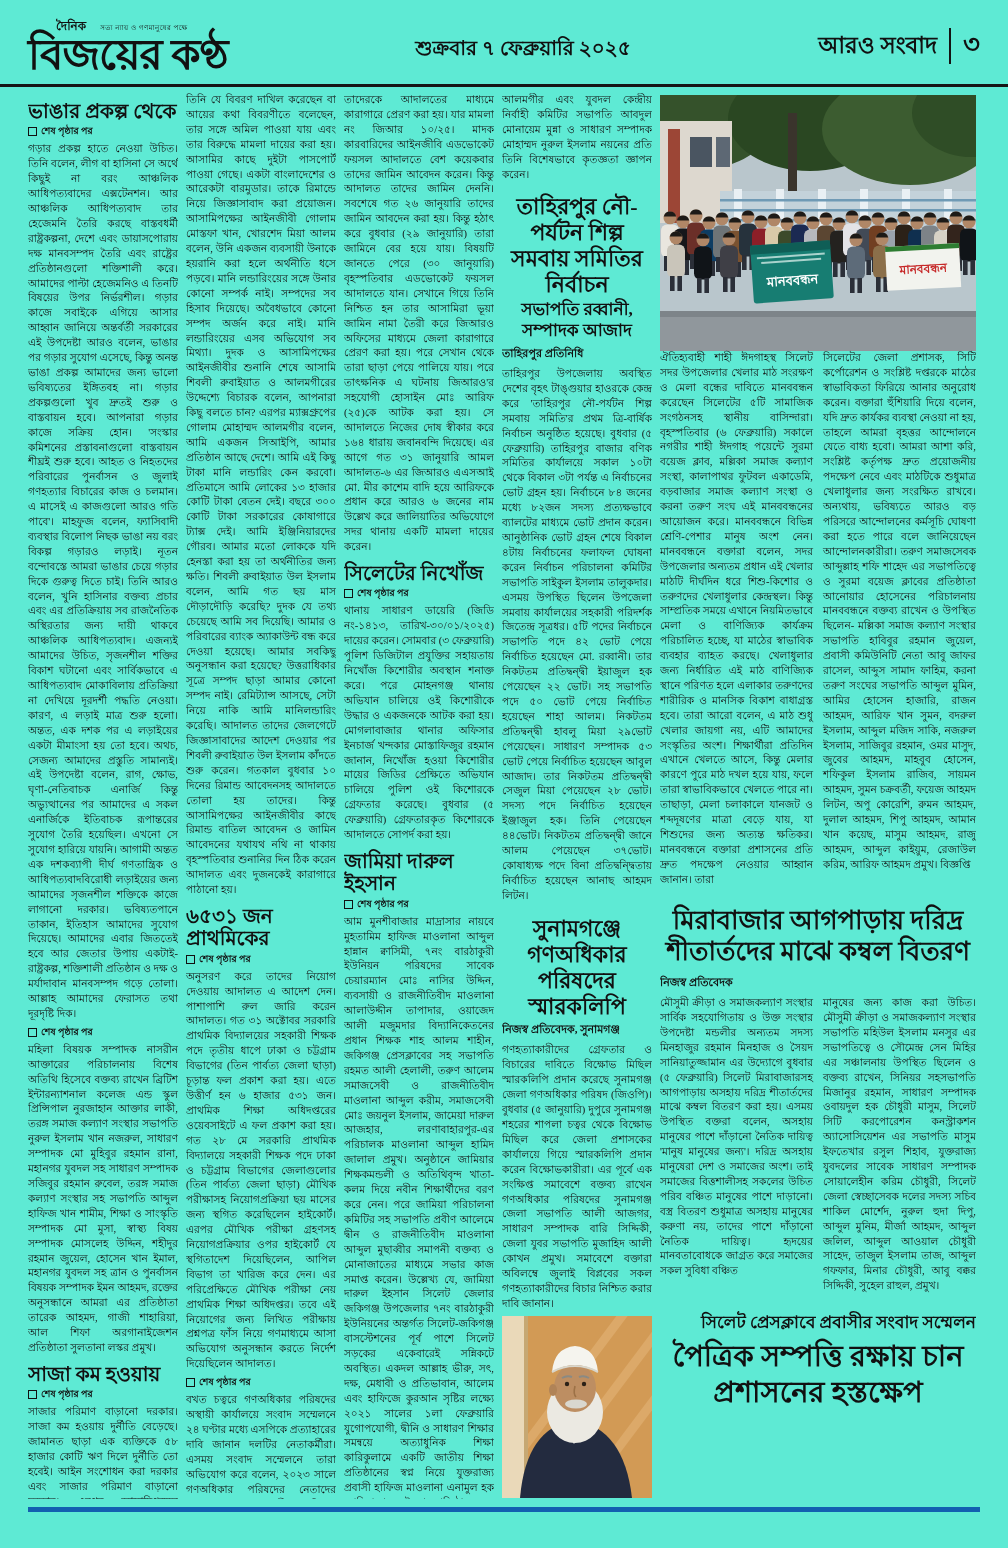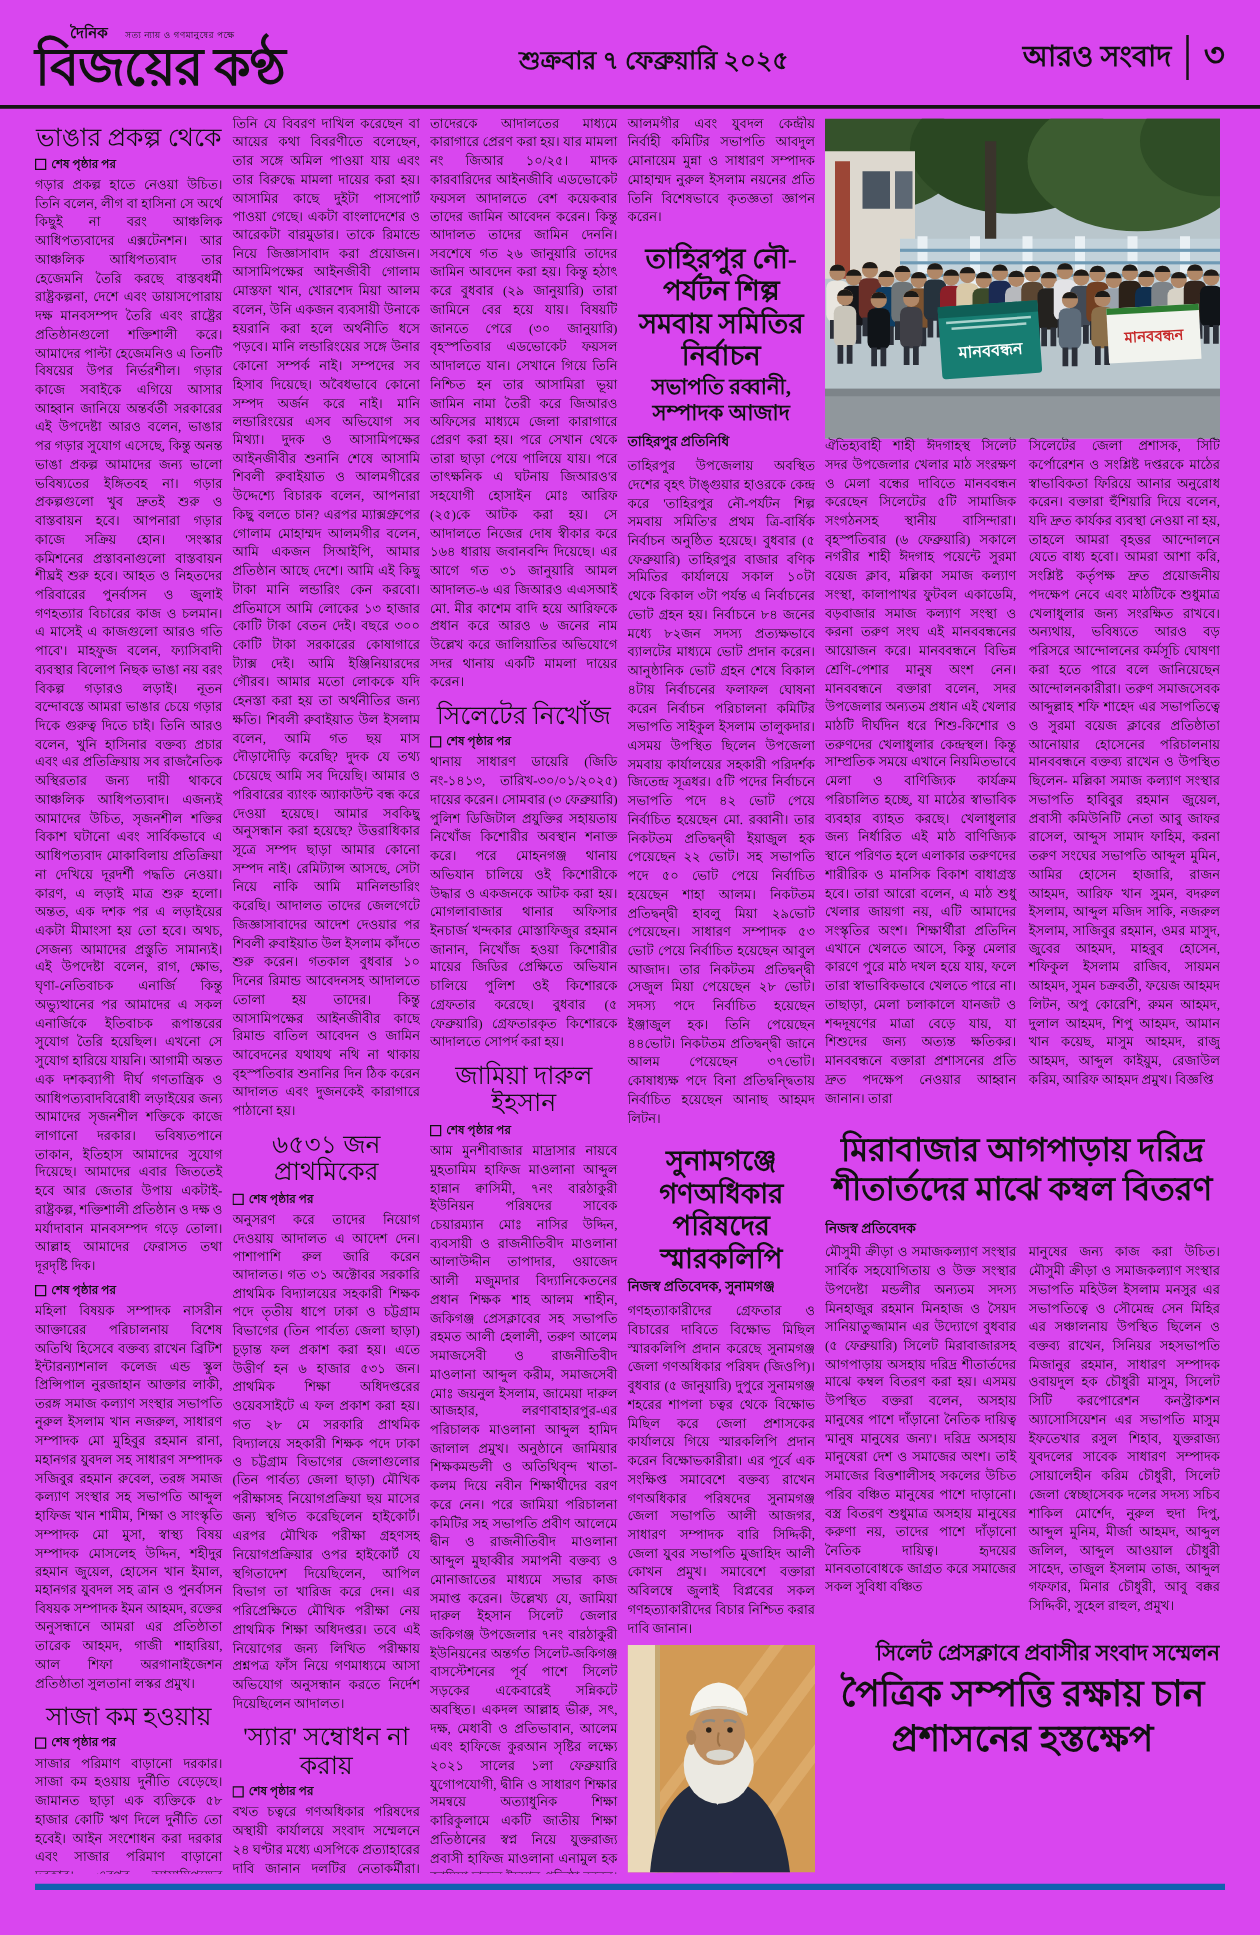--- a/index.html
+++ b/index.html
@@ -1,36 +1,36 @@
 <!DOCTYPE html>
 <html><head>
 <meta charset="utf-8">
 <style>
   html,body{margin:0;padding:0;background:#888;}
-  .page{position:relative;width:1008px;height:1548px;background:#d946ef;margin:0 auto;
+  .page{position:relative;width:1008px;height:1548px;background:#5eead4;margin:0 auto;
         font-family:"Liberation Serif","DejaVu Serif",serif;color:#111;overflow:hidden;}
   
   .header{display:flex;align-items:flex-end;justify-content:space-between;
           padding:14px 28px 8px;border-bottom:3px solid #151515;height:62px;}
   .logo{line-height:1;}
   .logo-top{display:flex;align-items:flex-end;gap:14px;margin-bottom:2px;margin-left:28px;}
   .logo-daily{font-size:12px;font-weight:bold;}
   .logo-tag{font-size:7px;letter-spacing:.5px;margin-top:29px;}
   .logo-main{font-size:42px;font-weight:900;letter-spacing:-1px;}
   .hdr-date{font-size:20px;font-weight:bold;padding-bottom:10px;}
   .hdr-right{display:flex;align-items:center;gap:12px;padding-bottom:8px;}
   .hdr-section{font-size:23px;font-weight:900;}
   .vr{width:2px;height:36px;background:#141414;display:inline-block;}
   .hdr-page{font-size:26px;font-weight:bold;}
   
   .content{display:flex;gap:8px;padding:6px 28px 0;height:1406px;overflow:hidden;}
   .col{width:150px;flex:0 0 150px;overflow:hidden;}
   .right{width:316px;flex:0 0 316px;overflow:hidden;}
   p.body{font-size:10.5px;line-height:1.42;text-align:justify;margin:0 0 3px;}
-  .hl{font-size:20px;font-weight:normal;text-align:center;line-height:1.12;margin:7px 0 2px;}
+  .hl{font-size:20px;font-weight:bold;line-height:1.12;margin:7px 0 2px;}
   .hl-big{font-size:22px;font-weight:bold;text-align:center;line-height:1.18;margin:12px 4px 2px;}
   .hl-sub{font-size:17px;font-weight:bold;text-align:center;line-height:1.2;margin:2px 0 4px;}
   .cont{font-size:9.5px;font-weight:bold;margin:1px 0 3px;display:flex;align-items:center;gap:4px;}
   .sq{width:7px;height:7px;border:1.2px solid #111;display:inline-block;flex:0 0 auto;}
   .byline{font-size:11px;font-weight:bold;margin:1px 0 3px;}
   
   .photo1{display:block;margin:2px 0 0;}
   .r-h1{font-size:33px;font-weight:bold;text-align:center;line-height:1.22;margin:10px 6px 8px;}
   .r-h2{font-size:26px;font-weight:bold;text-align:center;line-height:1.22;margin:14px 2px 6px;}
   .kicker{font-size:17px;font-weight:bold;text-align:right;margin:12px 0 2px;}
@@ -84,21 +84,20 @@
     </section>
 
     <section class="col">
       <p class="body">তিনি যে বিবরণ দাখিল করেছেন বা আয়ের কথা বিবরণীতে বলেছেন, তার সঙ্গে অমিল পাওয়া যায় এবং তার বিরুদ্ধে মামলা দায়ের করা হয়। আসামির কাছে দুইটা পাসপোর্ট পাওয়া গেছে। একটা বাংলাদেশের ও আরেকটা বারমুডার। তাকে রিমান্ডে নিয়ে জিজ্ঞাসাবাদ করা প্রয়োজন। আসামিপক্ষের আইনজীবী গোলাম মোস্তফা খান, খোরশেদ মিয়া আলম বলেন, উনি একজন ব্যবসায়ী উনাকে হয়রানি করা হলে অর্থনীতি ধসে পড়বে। মানি লন্ডারিংয়ের সঙ্গে উনার কোনো সম্পর্ক নাই। সম্পদের সব হিসাব দিয়েছে। অবৈধভাবে কোনো সম্পদ অর্জন করে নাই। মানি লন্ডারিংয়ের এসব অভিযোগ সব মিথ্যা। দুদক ও আসামিপক্ষের আইনজীবীর শুনানি শেষে আসামি শিবলী রুবাইয়াত ও আলমগীরের উদ্দেশ্যে বিচারক বলেন, আপনারা কিছু বলতে চান? এরপর ম্যাক্সগ্রুপের গোলাম মোহাম্মদ আলমগীর বলেন, আমি একজন সিআইপি, আমার প্রতিষ্ঠান আছে দেশে। আমি এই কিছু টাকা মানি লন্ডারিং কেন করবো। প্রতিমাসে আমি লোকের ১৩ হাজার কোটি টাকা বেতন দেই। বছরে ৩০০ কোটি টাকা সরকারের কোষাগারে ট্যাক্স দেই। আমি ইঞ্জিনিয়ারদের গৌরব। আমার মতো লোককে যদি হেনস্তা করা হয় তা অর্থনীতির জন্য ক্ষতি। শিবলী রুবাইয়াত উল ইসলাম বলেন, আমি গত ছয় মাস দৌড়াদৌড়ি করেছি? দুদক যে তথ্য চেয়েছে আমি সব দিয়েছি। আমার ও পরিবারের ব্যাংক অ্যাকাউন্ট বন্ধ করে দেওয়া হয়েছে। আমার সবকিছু অনুসন্ধান করা হয়েছে? উত্তরাধিকার সূত্রে সম্পদ ছাড়া আমার কোনো সম্পদ নাই। রেমিট্যান্স আসছে, সেটা নিয়ে নাকি আমি মানিলন্ডারিং করেছি। আদালত তাদের জেলগেটে জিজ্ঞাসাবাদের আদেশ দেওয়ার পর শিবলী রুবাইয়াত উল ইসলাম কাঁদতে শুরু করেন। গতকাল বুধবার ১০ দিনের রিমান্ড আবেদনসহ আদালতে তোলা হয় তাদের। কিন্তু আসামিপক্ষের আইনজীবীর কাছে রিমান্ড বাতিল আবেদন ও জামিন আবেদনের যথাযথ নথি না থাকায় বৃহস্পতিবার শুনানির দিন ঠিক করেন আদালত এবং দুজনকেই কারাগারে পাঠানো হয়।</p>
       <h2 class="hl">৬৫৩১ জন প্রাথমিকের</h2>
       <div class="cont">
           <span class="sq"></span>
           <span>শেষ পৃষ্ঠার পর</span>
         </div>
       <p class="body">অনুসরণ করে তাদের নিয়োগ দেওয়ায় আদালত এ আদেশ দেন। পাশাপাশি রুল জারি করেন আদালত। গত ৩১ অক্টোবর সরকারি প্রাথমিক বিদ্যালয়ের সহকারী শিক্ষক পদে তৃতীয় ধাপে ঢাকা ও চট্টগ্রাম বিভাগের (তিন পার্বত্য জেলা ছাড়া) চূড়ান্ত ফল প্রকাশ করা হয়। এতে উত্তীর্ণ হন ৬ হাজার ৫৩১ জন। প্রাথমিক শিক্ষা অধিদপ্তরের ওয়েবসাইটে এ ফল প্রকাশ করা হয়। গত ২৮ মে সরকারি প্রাথমিক বিদ্যালয়ে সহকারী শিক্ষক পদে ঢাকা ও চট্টগ্রাম বিভাগের জেলাগুলোর (তিন পার্বত্য জেলা ছাড়া) মৌখিক পরীক্ষাসহ নিয়োগপ্রক্রিয়া ছয় মাসের জন্য স্থগিত করেছিলেন হাইকোর্ট। এরপর মৌখিক পরীক্ষা গ্রহণসহ নিয়োগপ্রক্রিয়ার ওপর হাইকোর্ট যে স্থগিতাদেশ দিয়েছিলেন, আপিল বিভাগ তা খারিজ করে দেন। এর পরিপ্রেক্ষিতে মৌখিক পরীক্ষা নেয় প্রাথমিক শিক্ষা অধিদপ্তর। তবে এই নিয়োগের জন্য লিখিত পরীক্ষায় প্রশ্নপত্র ফাঁস নিয়ে গণমাধ্যমে আসা অভিযোগ অনুসন্ধান করতে নির্দেশ দিয়েছিলেন আদালত।</p>
-      <h2 class="hl">'স্যার' সম্বোধন না করায়</h2>
       <div class="cont">
           <span class="sq"></span>
           <span>শেষ পৃষ্ঠার পর</span>
         </div>
       <p class="body">বখত চত্বরে গণঅধিকার পরিষদের অস্থায়ী কার্যালয়ে সংবাদ সম্মেলনে ২৪ ঘণ্টার মধ্যে এসপিকে প্রত্যাহারের দাবি জানান দলটির নেতাকর্মীরা। এসময় সংবাদ সম্মেলনে তারা অভিযোগ করে বলেন, ২০২৩ সালে গণঅধিকার পরিষদের নেতাদের ওপর হামলা করে ছাত্রলীগ। এ বিষয়ে বুধবার দুপুরে পুলিশ সুপার কার্যালয়ে মামলা সংক্রান্ত বিষয়ে কথা বলতে যান তারা। এসময় এসপিকে 'স্যার' সম্বোধন না করায় ক্ষেপে যান। এসময় পুলিশ সুপার আনোয়ার হোসেন খান বলেন, 'আমি আজ চাকরি ছাড়লে কাল ইলেকশন করতে পারবো। বিএনপির সবচেয়ে বড় বড় নেতার সঙ্গে আমার যোগাযোগ আছে'। এসময় উত্তেজিত হয়ে গণঅধিকার পরিষদের নেতা এম এস মাসুম আহমদের ওপর ক্ষেপে ঘাড় ধরে বের করে দেন তিনি। গণঅধিকার পরিষদ নেতা তিমন বলেন, 'মামলা সংক্রান্ত বিষয়ে কথা বলতে গিয়েছিলাম। কিন্তু সাহেব বলতেই উনি ক্ষেপে যান। দাবি, ২৪ ঘণ্টার মধ্যে পুলিশ সুপারকে সুনামগঞ্জ থেকে বদলি করতে হবে।' এ বিষয়ে সুনামগঞ্জের পুলিশ সুপার আ ফ ম আনোয়ার হোসেন বলেন, 'আমি একজন পুলিশ সুপার। আপনারা শুধু আমার রাগটুকু প্রচার করছেন। কিন্তু গণঅধিকার পরিষদের নেতাকর্মীরা আমার অফিসে এসে খুব বাজেভাবে ব্যবহার করেছে। ফলে আমি হয়তো একটু রেগে গেছি। বিশ্বাস করেন গণঅধিকার পরিষদের নেতারা প্রথমে আমার অফিসে এলে আন্তরিক ব্যবহার করি। কিন্তু তারা সেটার সুযোগ নিয়েছেন। শেষে আবার তারাই বুঝতে পেরে আমাকে সরি বলে গেছেন।'</p>
 
     </section>
 
     <section class="col">
       <p class="body">তাদেরকে আদালতের মাধ্যমে কারাগারে প্রেরণ করা হয়। যার মামলা নং জিআর ১০/২৫। মাদক কারবারিদের আইনজীবি এডভোকেট ফয়সল আদালতে বেশ কয়েকবার তাদের জামিন আবেদন করেন। কিন্তু আদালত তাদের জামিন দেননি। সবশেষে গত ২৬ জানুয়ারি তাদের জামিন আবদেন করা হয়। কিন্তু হঠাৎ করে বুধবার (২৯ জানুয়ারি) তারা জামিনে বের হয়ে যায়। বিষয়টি জানতে পেরে (৩০ জানুয়ারি) বৃহস্পতিবার এডভোকেট ফয়সল আদালতে যান। সেখানে গিয়ে তিনি নিশ্চিত হন তার আসামিরা ভূয়া জামিন নামা তৈরী করে জিআরও অফিসের মাধ্যমে জেলা কারাগারে প্রেরণ করা হয়। পরে সেখান থেকে তারা ছাড়া পেয়ে পালিয়ে যায়। পরে তাৎক্ষনিক এ ঘটনায় জিআরও'র সহযোগী হোসাইন মোঃ আরিফ (২৫)কে আটক করা হয়। সে আদালতে নিজের দোষ স্বীকার করে ১৬৪ ধারায় জবানবন্দি দিয়েছে। এর আগে গত ৩১ জানুয়ারি আমল আদালত-৬ এর জিআরও এএসআই মো. মীর কাশেম বাদি হয়ে আরিফকে প্রধান করে আরও ৬ জনের নাম উল্লেখ করে জালিয়াতির অভিযোগে সদর থানায় একটি মামলা দায়ের করেন।</p>

